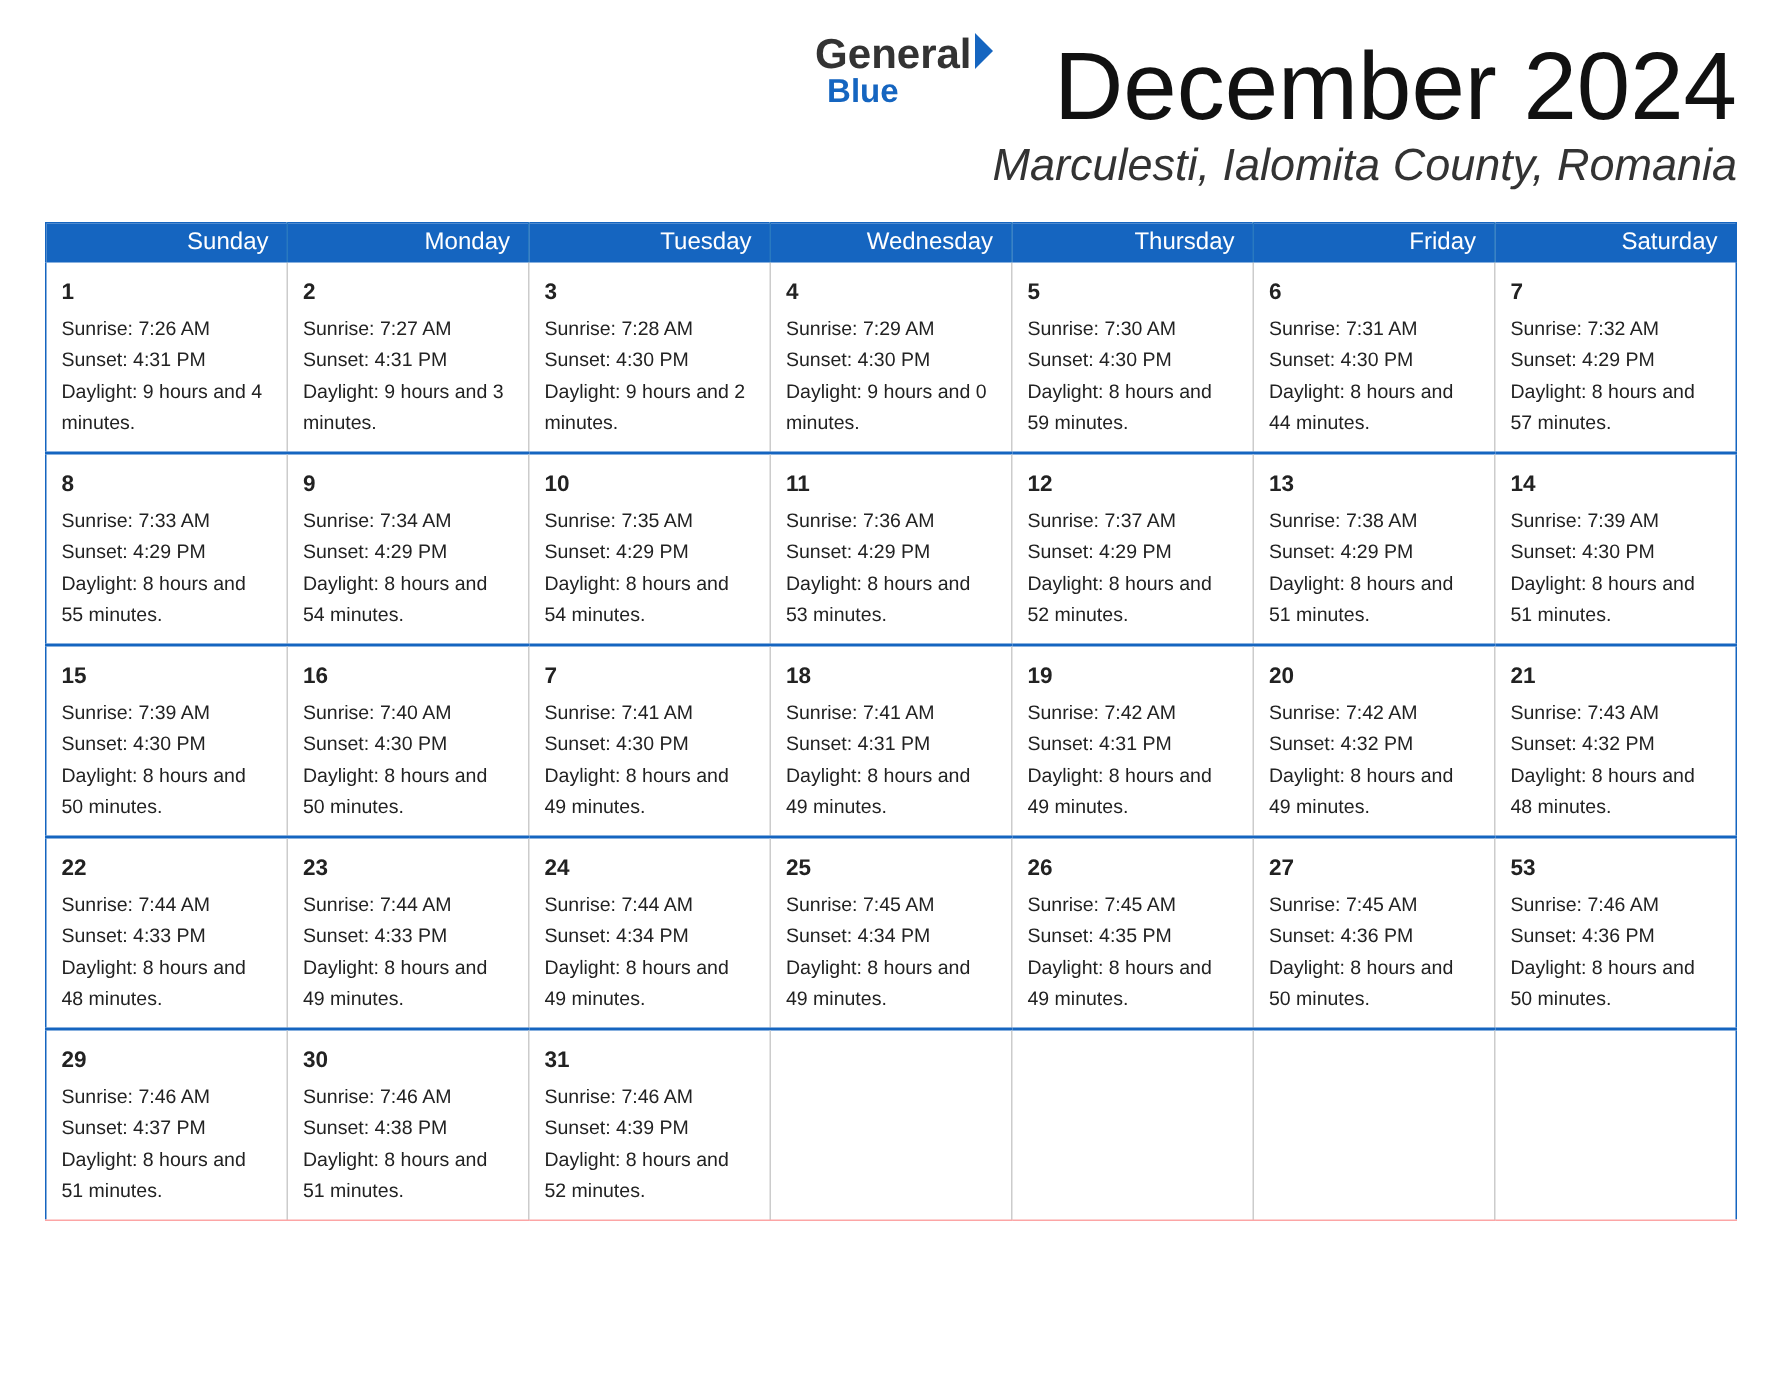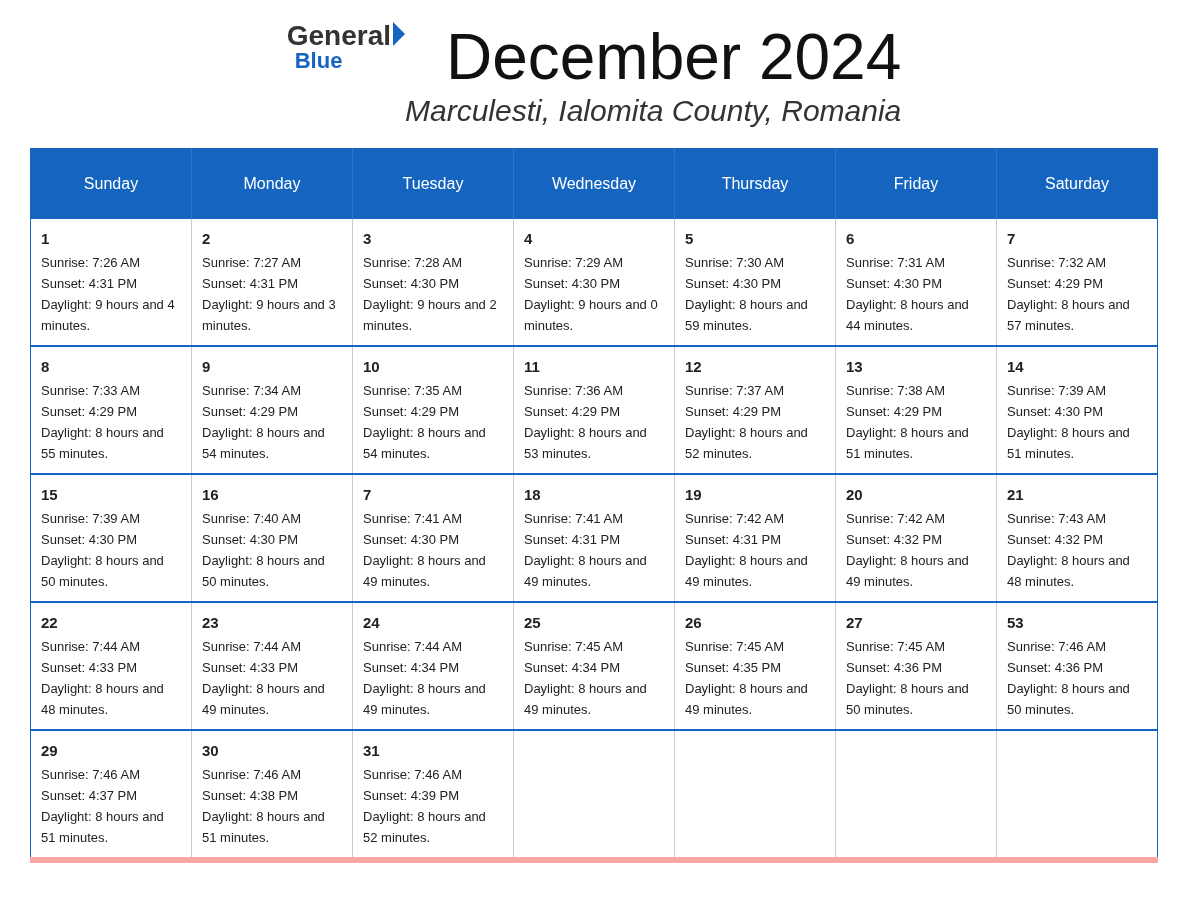--- a/index.html
+++ b/index.html
@@ -5,21 +5,21 @@
     * { box-sizing: border-box; margin: 0; padding: 0; }
     body {
       font-family: Arial, sans-serif;
       background: #fff;
       padding: 20px 30px;
       width: 1188px;
       min-height: 918px;
     }
     .header-row {
       display: flex;
-      justify-content: center;
+      justify-content: flex-end;
       align-items: flex-start;
       margin-bottom: 20px;
     }
     .logo-area {
       display: flex;
       flex-direction: column;
       align-items: flex-start;
     }
     .logo-text {
       display: flex;
@@ -58,22 +58,22 @@
       font-style: italic;
     }
     .calendar-table {
       width: 100%;
       border-collapse: collapse;
       border: 1px solid #1565c0;
     }
     .calendar-table thead tr th {
       background-color: #1565c0;
       color: #fff;
-      text-align: center;
-      padding: 26px 12px;
+      text-align: right;
+      padding: 4px 12px;
       font-size: 16px;
       font-weight: normal;
       border-right: 1px solid #2979c0;
       margin-left: 40px;
     }
     .calendar-table thead tr th:last-child {
       border-right: none;
     }
     .calendar-table tbody tr td {
       vertical-align: top;
@@ -83,21 +83,21 @@
       width: 14.28%;
       min-height: 90px;
       font-size: 13.5px;
       color: #222;
       line-height: 1.55;
     }
     .calendar-table tbody tr td:last-child {
       border-right: none;
     }
     .calendar-table tbody tr:last-child td {
-      border-bottom: 6px solid #fca5a5;
+      border-bottom: 1px solid #fca5a5;
     }
     .day-number {
       font-size: 15px;
       font-weight: bold;
       display: block;
       margin-bottom: 3px;
     }
     .day-info {
       font-size: 13px;
       color: #222;

